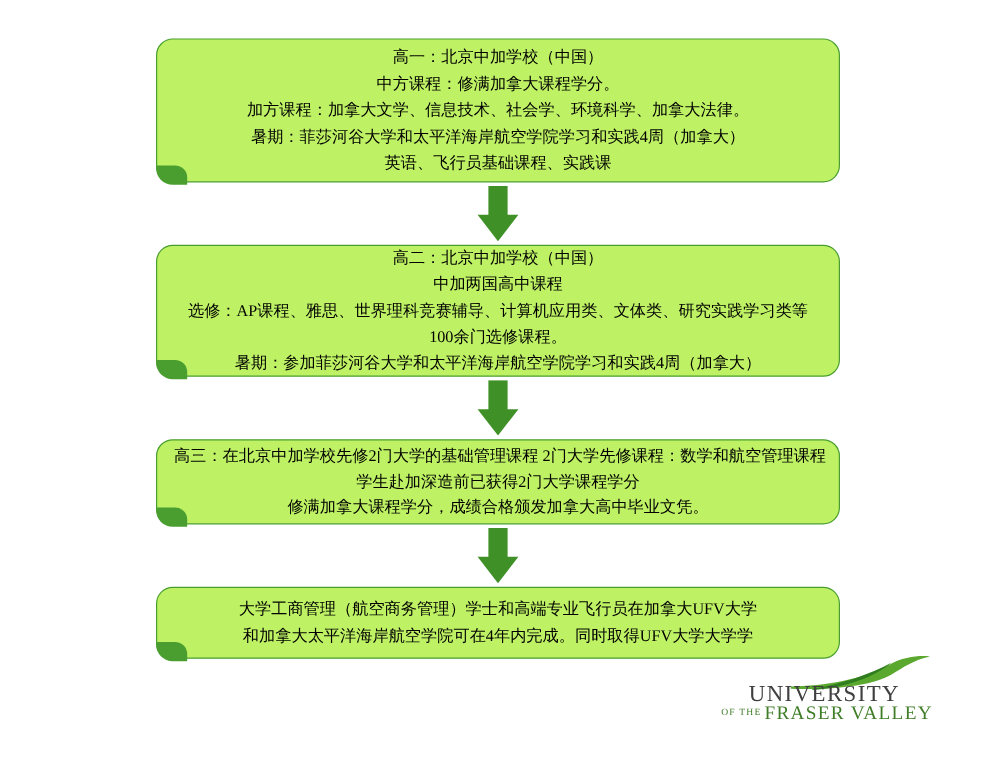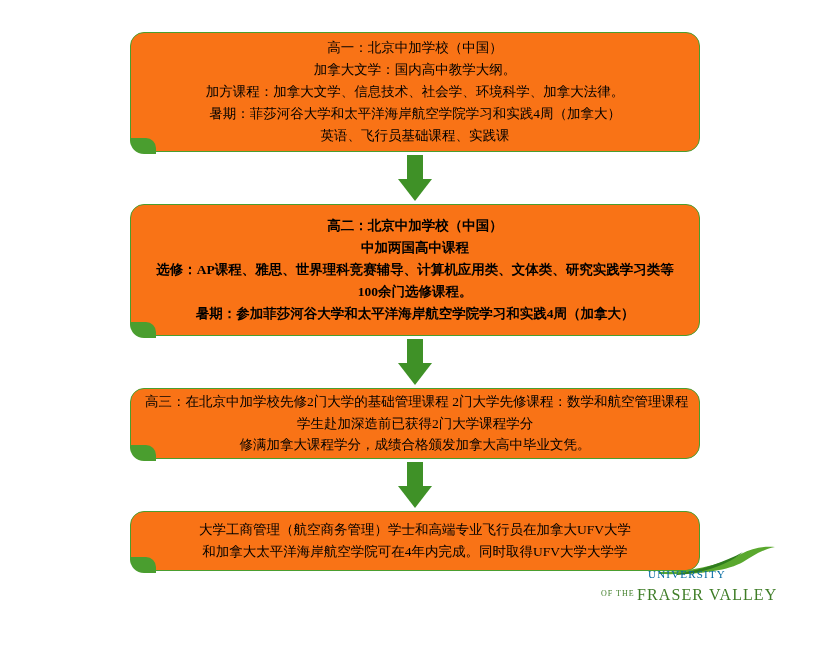--- a/index.html
+++ b/index.html
@@ -23,21 +23,21 @@
   .flow {
     position: absolute;
     left: 130px;
     top: 32px;
     width: 570px;
   }
   .box {
     position: relative;
     border: 1.6px solid #4a9e2f;
     border-radius: 14px;
-    background: #f97316;
+    background: #bef264;
     box-sizing: border-box;
     padding: 10px 14px;
     text-align: center;
     line-height: 1.62;
     font-size: 13.5px;
     color: #000;
   }
   
   .box::after {
     content: "";
@@ -77,21 +77,21 @@
     position: absolute;
     left: 0;
     top: 24px;
     width: 0;
     height: 0;
     border-left: 17px solid transparent;
     border-right: 17px solid transparent;
     border-top: 22px solid #3f9127;
   }
   .box1 { height: 120px; display:flex; flex-direction:column; justify-content:center; }
-  .box2 { height: 132px; display:flex; flex-direction:column; justify-content:center;font-weight:bold; }
+  .box2 { height: 110px; display:flex; flex-direction:column; justify-content:center; }
   .box3 { height: 71px;  display:flex; flex-direction:column; justify-content:center; }
   .box4 { height: 60px;  display:flex; flex-direction:column; justify-content:center; }
 
   
   .logo {
     position: absolute;
     right: 52px;
     bottom: 36px;
     width: 180px;
     height: 62px;
@@ -105,23 +105,23 @@
     width: 120px;
     height: 30px;
     overflow: hidden;
   }
   .logo-uni {
     position: absolute;
     left: 0;
     top: 16px;
     width: 180px;
     font-family: "Liberation Serif", serif;
-    font-size: 11px;
+    font-size: 19px;
     letter-spacing: 1.2px;
-    color: #0369a1;
+    color: #404040;
     white-space: nowrap;
   }
   .logo-of {
     position: absolute;
     left: 4px;
     top: 37px;
     font-size: 8px;
     letter-spacing: 1px;
     color: #3f7d27;
   }
@@ -138,21 +138,21 @@
 </style>
 </head>
 <body>
 
 <div class="canvas">
 
   <div class="flow">
 
     <div class="box box1">
       <span class="line">高一：北京中加学校（中国）</span>
-      <span class="line">加拿大文学：国内高中教学大纲。</span>
+      <span class="line">中方课程：修满加拿大课程学分。</span>
       <span class="line">加方课程：加拿大文学、信息技术、社会学、环境科学、加拿大法律。</span>
       <span class="line">暑期：菲莎河谷大学和太平洋海岸航空学院学习和实践4周（加拿大）</span>
       <span class="line">英语、飞行员基础课程、实践课</span>
     </div>
 
     <div class="arrow-wrap">
       <div class="arrow">
         <div class="stem"></div>
         <div class="head"></div>
       </div>

